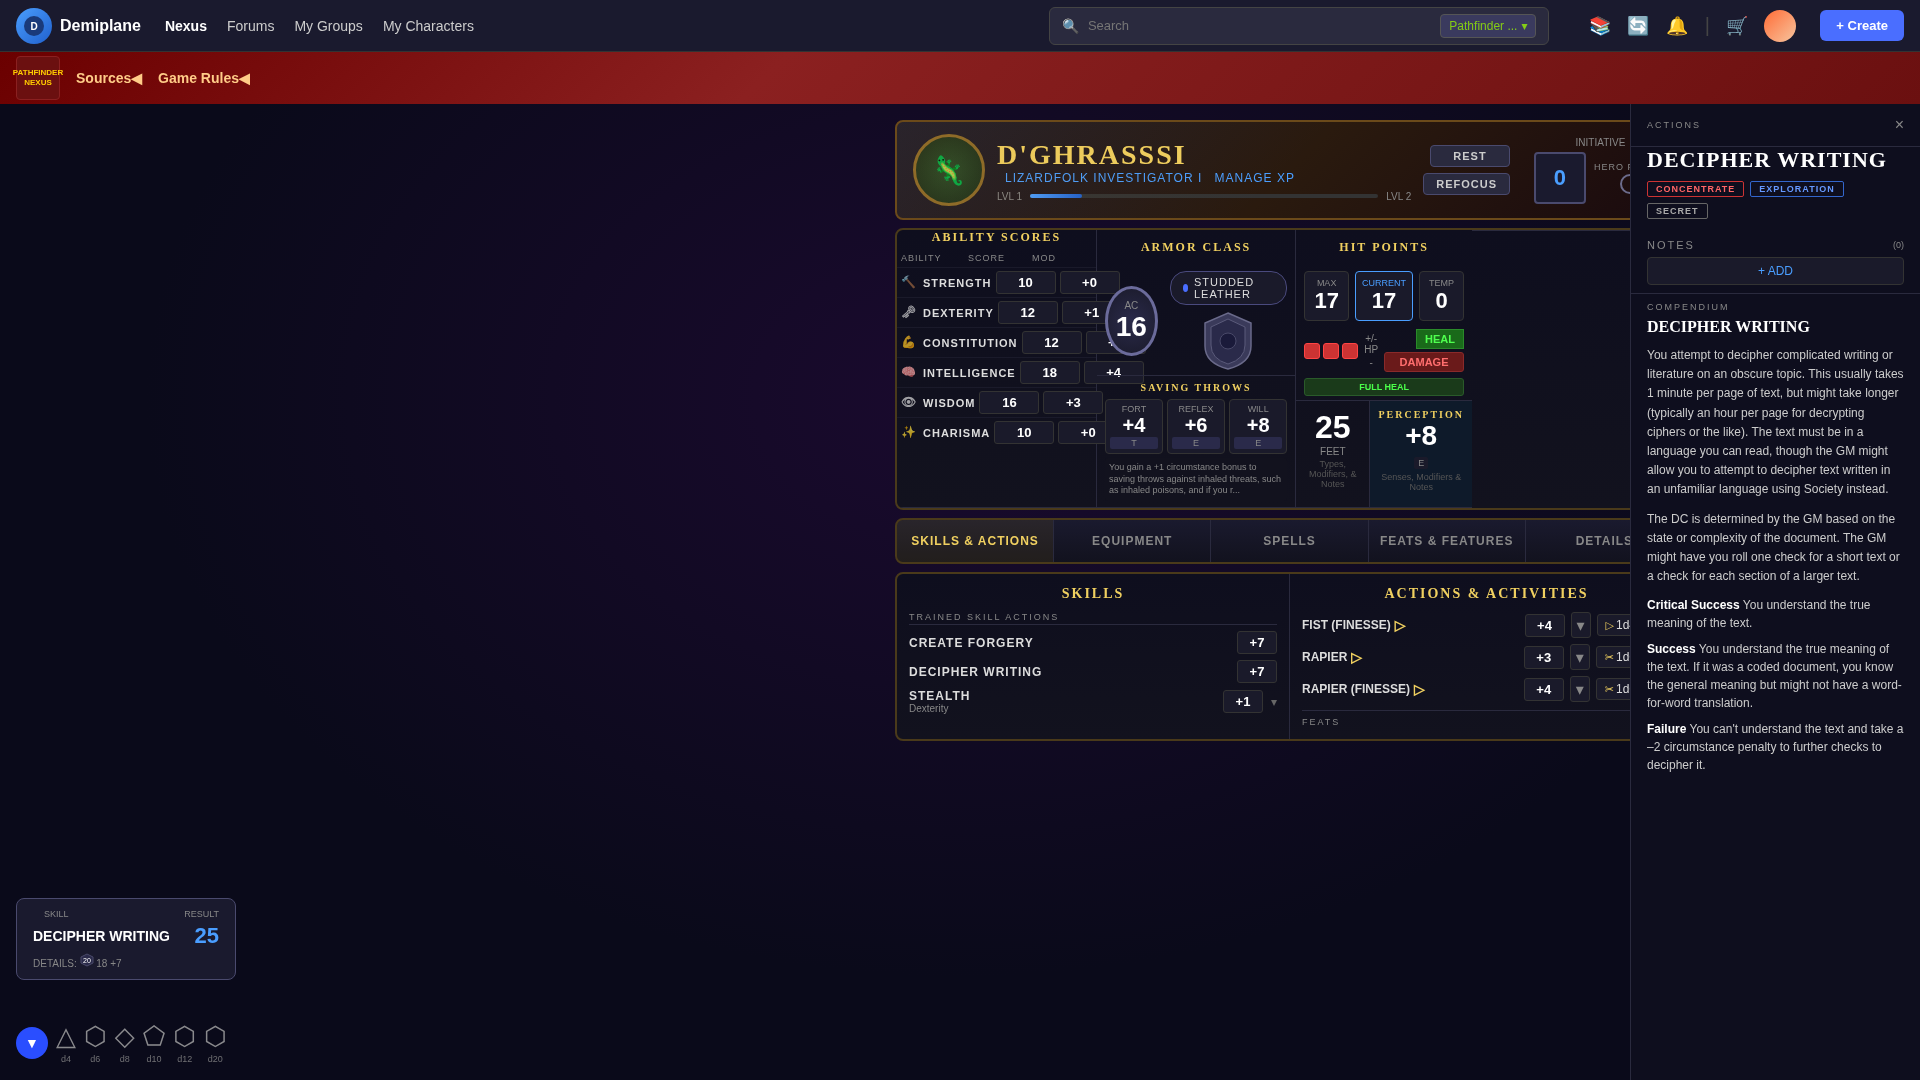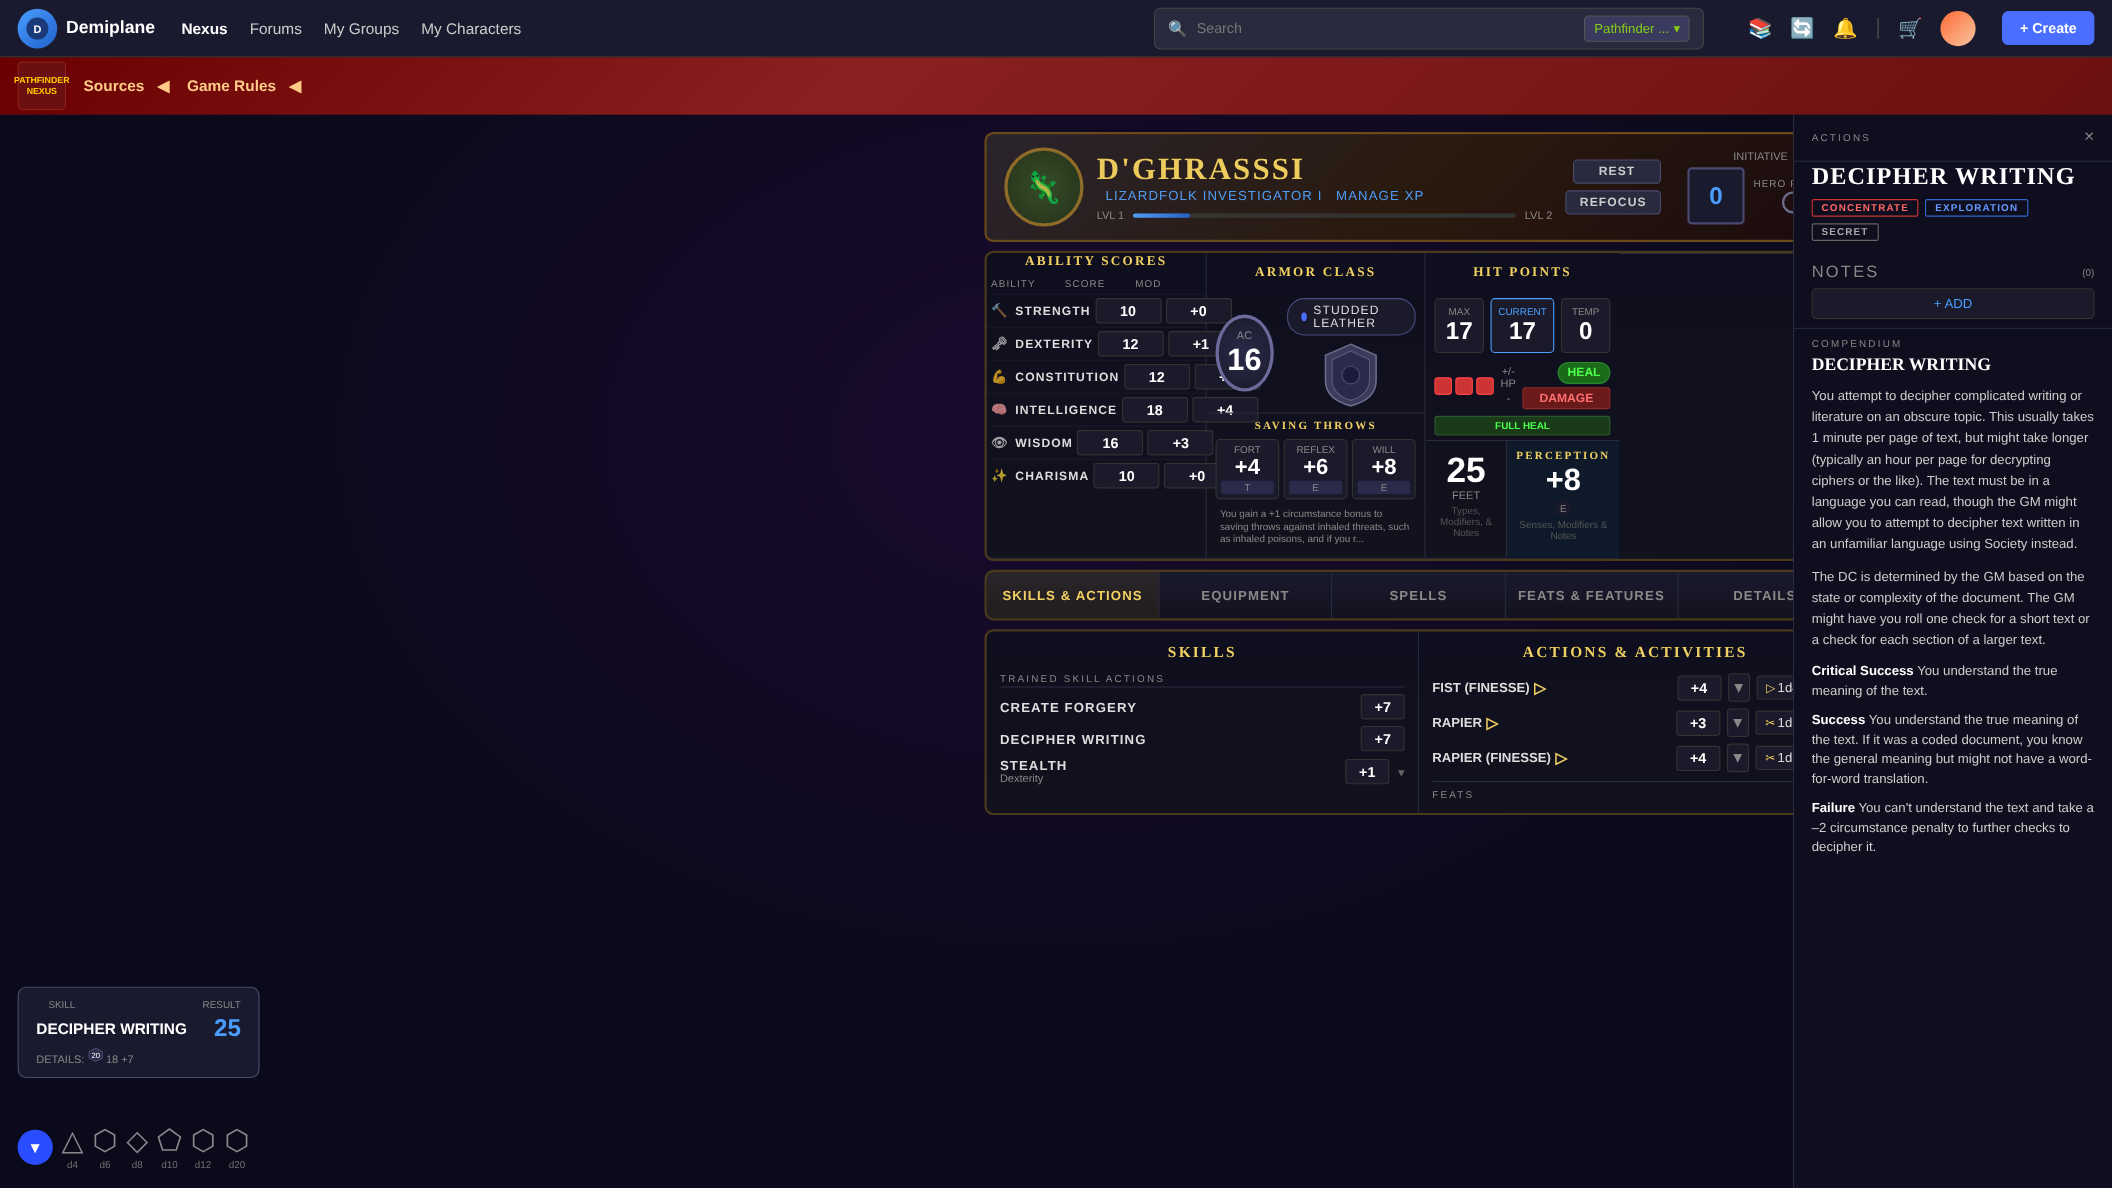--- a/index.html
+++ b/index.html
@@ -161,21 +161,21 @@
       text-align: center;
       border: 1px solid #8b2020;
     }
     .sec-nav-item {
       color: #ffcc88;
       font-size: 14px;
       font-weight: 600;
       cursor: pointer;
       display: flex;
       align-items: center;
-      gap: 12px;
+      gap: 0;
     }
 
     
     .main-content {
       display: flex;
       height: calc(1080px - 104px);
       position: relative;
     }
 
     
@@ -518,21 +518,21 @@
       text-transform: uppercase;
     }
     .hp-box-value {
       font-size: 22px;
       font-weight: bold;
       color: white;
     }
     .hp-btn-heal {
       background: #1a6a1a;
       border: 1px solid #2a8a2a;
-      border-radius: 10px;
+      border-radius: 0;
       padding: 3px 8px;
       color: #4eff4e;
       font-size: 11px;
       font-weight: bold;
       cursor: pointer;
       text-align: center;
       margin-left: 32px;
     }
     .hp-btn-damage {
       background: #6a1a1a;
@@ -825,21 +825,21 @@
       padding: 8px 16px;
       border-bottom: 1px solid #2a2a3e;
     }
     .notes-header {
       display: flex;
       align-items: center;
       justify-content: space-between;
       margin-bottom: 6px;
     }
     .notes-label {
-      font-size: 15px;
+      font-size: 11px;
       color: #888;
       text-transform: uppercase;
       letter-spacing: 2px;
     }
     .notes-count {
       font-size: 9px;
       color: #888;
     }
     .notes-add-btn {
       width: 100%;

